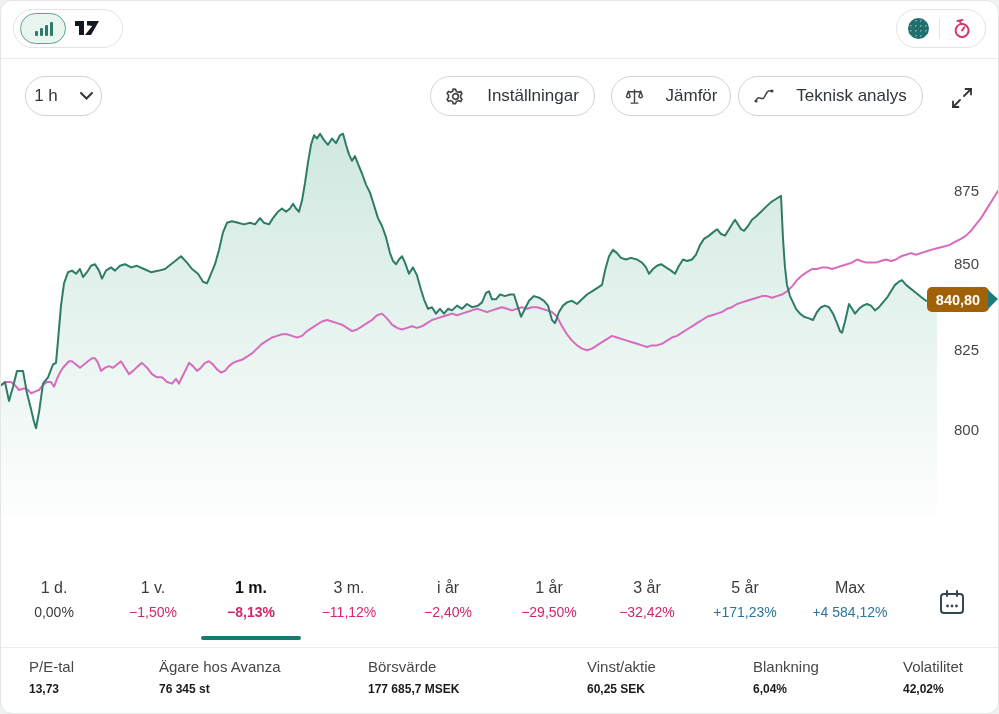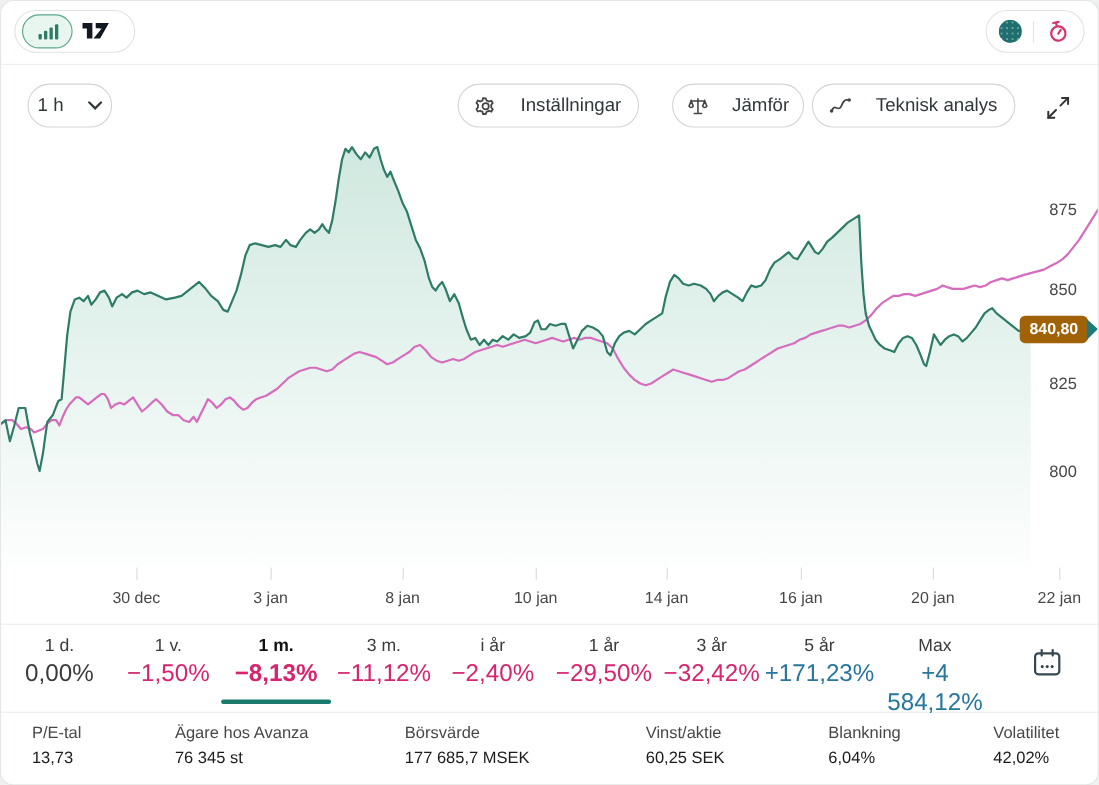--- a/index.html
+++ b/index.html
@@ -15,52 +15,52 @@
   .right-pill{position:absolute;right:12px;top:8px;height:39px;width:90px;border:1px solid #e2e2e2;border-radius:21px;
         display:flex;align-items:center;justify-content:center;gap:10px;background:#fff;box-sizing:border-box;}
   .teal-dot{width:21px;height:21px;border-radius:50%;background:#1e6f6d;
         background-image:radial-gradient(rgba(255,255,255,.35) 1px,transparent 1px);background-size:5px 5px;}
   .vdiv{width:1px;height:20px;background:#e4e4e4;}
   
   .pill{position:absolute;top:75px;height:40px;border:1px solid #d3d3d3;border-radius:21px;background:#fff;
         display:flex;align-items:center;justify-content:center;gap:22px;font-size:17px;color:#30373a;
         box-sizing:border-box;cursor:pointer;}
   .interval{left:24px;width:77px;}
-  .btn-settings{left:415px;width:165px;}
+  .btn-settings{left:429px;width:165px;}
   .btn-compare{left:610px;width:120px;}
   .btn-ta{left:737px;width:185px;}
   .expand{position:absolute;left:945px;top:81px;width:32px;height:32px;display:flex;align-items:center;justify-content:center;cursor:pointer;}
   
   .chart{position:absolute;left:0;top:125px;width:999px;height:390px;}
   .chart svg.plot{position:absolute;left:0;top:0;}
   .ylab{position:absolute;width:48px;left:930px;text-align:right;font-size:15px;color:#474747;}
   .price-badge{position:absolute;left:926px;width:62px;height:25px;background:#a16207;color:#fff;font-size:14.5px;
         font-weight:bold;border-radius:5px;display:flex;align-items:center;justify-content:center;z-index:3;}
   .price-badge:after{content:"";position:absolute;right:-9px;top:3px;border-left:10px solid #20797a;
         border-top:9px solid transparent;border-bottom:10px solid transparent;}
   
   .xaxis{position:absolute;left:0;top:515px;width:999px;height:51px;border-bottom:1px solid #ececec;}
   .x-tick{position:absolute;top:0;width:1px;height:11px;background:#d9d9d9;}
   .x-label{position:absolute;top:20px;width:80px;margin-left:-40px;text-align:center;font-size:14.5px;color:#474747;}
   
   .tabs{position:absolute;left:0;top:566px;width:999px;height:80px;border-bottom:1px solid #ececec;}
   .tab{position:absolute;top:10px;width:110px;margin-left:-55px;text-align:center;cursor:pointer;}
   .tab .t-label{font-size:16px;color:#3b3b3b;line-height:22px;}
-  .tab .t-value{font-size:22px;line-height:26px;}
+  .tab .t-value{font-size:14px;line-height:26px;}
   .tab.selected .t-label,.tab.selected .t-value{font-weight:bold;}
   .tab.selected .t-label{color:#111;}
   .tab .underline{display:none;}
   .tab.selected .underline{display:block;position:absolute;left:5px;right:5px;top:59px;height:4px;background:#1a7a6d;border-radius:2px;}
   .tone-neg{color:#d6246e;} .tone-pos{color:#28769e;} .tone-neutral{color:#3b3b3b;}
   .cal-btn{position:absolute;left:927px;top:12px;width:48px;height:48px;display:flex;align-items:center;justify-content:center;cursor:pointer;}
   
   .stats{position:absolute;left:0;top:646px;width:999px;height:68px;}
   .stat{position:absolute;top:9px;}
   .stat .s-label{font-size:15px;color:#474747;line-height:21px;}
-  .stat .s-value{font-size:15px;font-weight:normal;color:#1b1b1b;line-height:25px;}
+  .stat .s-value{font-size:12px;font-weight:bold;color:#1b1b1b;line-height:25px;}
   .icon{display:inline-flex;align-items:center;justify-content:center;}
 </style>
 </head>
 <body>
 
 <div class="card">
 
   <div class="header">
     <div class="toggle-group">
       <span class="toggle-active">
@@ -165,38 +165,20 @@
           <stop offset="100%" id="grad-bottom" stop-color="rgba(150,205,184,0.02)"></stop>
         </linearGradient>
       </defs>
       <path id="area-path" fill="url(#areaGrad)" stroke="none" d="M0 259.2 L4 256.0 L8 275.1 L12 260.8 L16 244.9 L22 244.9 L26 267.2 L30 283.1 L33 295.8 L35 302.2 L38 286.3 L42 257.6 L47 251.3 L52 238.5 L55 236.9 L57 214.6 L60 179.6 L63 157.3 L67 146.2 L71 144.6 L75 147.8 L79 143.0 L82 151.0 L86 146.2 L90 139.8 L94 138.2 L98 144.6 L101 152.6 L105 144.6 L110 141.4 L114 144.6 L119 139.8 L124 138.2 L130 141.4 L136 139.8 L143 143.0 L150 146.2 L158 144.6 L164 143.0 L170 138.2 L176 133.5 L180 130.3 L186 136.6 L191 143.0 L197 147.8 L202 155.7 L206 157.3 L210 147.8 L214 138.2 L218 123.9 L222 106.4 L226 96.8 L231 95.2 L237 96.8 L243 98.4 L249 96.8 L254 98.4 L259 92.1 L263 96.8 L268 98.4 L272 92.1 L277 85.7 L281 82.5 L285 85.7 L289 82.5 L292 77.7 L295 82.5 L298 85.7 L301 74.6 L304 57.0 L307 36.3 L310 18.8 L313 9.3 L316 12.5 L319 7.7 L323 14.1 L327 18.8 L331 12.5 L335 17.2 L339 9.3 L342 7.7 L345 18.8 L348 28.4 L351 34.8 L354 30.0 L357 37.9 L361 47.5 L365 58.6 L369 66.6 L373 79.3 L377 92.1 L381 100.0 L385 111.2 L389 127.1 L392 135.0 L395 138.2 L398 133.5 L401 130.3 L404 136.6 L408 147.8 L412 141.4 L416 149.4 L420 163.7 L423 173.3 L427 182.8 L431 181.2 L435 187.6 L439 182.8 L443 187.6 L447 182.8 L451 184.4 L456 179.6 L461 182.8 L466 178.0 L471 181.2 L477 179.6 L481 176.4 L485 166.9 L488 165.3 L491 173.3 L495 173.3 L499 168.5 L504 170.1 L509 168.5 L513 168.5 L517 181.2 L520 190.8 L524 182.8 L528 174.8 L533 170.1 L538 171.7 L543 174.8 L547 179.6 L551 194.0 L554 197.1 L558 186.0 L562 179.6 L566 176.4 L571 174.8 L576 178.0 L581 173.3 L586 168.5 L591 165.3 L596 162.1 L601 158.9 L604 144.6 L608 130.3 L612 123.9 L616 127.1 L620 131.9 L625 133.5 L630 131.9 L636 133.5 L641 136.6 L645 141.4 L648 147.8 L652 143.0 L656 139.8 L660 138.2 L665 141.4 L670 144.6 L674 147.8 L678 139.8 L682 133.5 L686 135.0 L691 133.5 L695 128.7 L699 119.1 L703 112.8 L708 109.6 L712 106.4 L716 103.2 L720 108.0 L724 109.6 L728 103.2 L732 96.8 L734 93.7 L737 98.4 L740 103.2 L743 104.8 L747 100.0 L751 93.7 L755 90.5 L760 85.7 L765 80.9 L770 76.1 L775 73.0 L780 69.8 L782 112.8 L784 141.4 L786 158.9 L789 170.1 L792 176.4 L795 182.8 L799 187.6 L803 190.8 L808 192.4 L812 194.0 L816 186.0 L820 181.2 L824 179.6 L828 181.2 L832 187.6 L836 197.1 L839 205.1 L841 206.7 L844 195.5 L848 178.0 L851 182.8 L854 187.6 L858 182.8 L862 179.6 L866 178.0 L870 179.6 L874 184.4 L878 181.2 L882 176.4 L886 171.7 L890 165.3 L894 158.9 L898 155.7 L901 154.2 L905 158.9 L909 162.1 L913 165.3 L917 168.5 L921 171.7 L925 174.8 L928 174.8 L930 170.1 L932 165.3 L934 171.7 L936 173.9 L936 390 L0 390 Z"></path>
       <polyline id="line-comparison" fill="none" stroke-width="2" stroke-linejoin="round" stroke-linecap="round" points="0,259.2 5,256.0 10,256.0 14,259.2 18,264.0 23,262.4 27,264.0 30,267.2 34,265.6 38,264.0 42,259.2 46,256.0 50,256.0 53,260.8 56,252.9 59,246.5 62,241.7 65,238.5 68,235.3 71,235.3 75,238.5 79,241.7 83,238.5 87,235.3 91,232.2 94,232.2 97,236.9 100,244.9 104,241.7 108,240.1 112,241.7 116,238.5 120,235.3 124,241.7 128,248.1 132,244.9 137,240.1 141,236.9 146,241.7 151,248.1 156,251.3 161,251.3 166,256.0 171,257.6 175,252.9 178,257.6 181,251.3 185,243.3 188,236.9 192,240.1 196,244.9 200,241.7 204,236.9 208,235.3 212,238.5 216,243.3 220,246.5 224,244.9 228,240.1 232,236.9 236,235.3 241,233.8 246,230.6 251,227.4 256,222.6 261,217.8 266,214.6 271,211.5 276,209.9 281,208.3 286,208.3 291,209.9 296,211.5 301,209.9 306,205.1 311,201.9 316,198.7 321,195.5 326,194.0 331,195.5 336,197.1 341,198.7 346,201.9 351,205.1 356,203.5 361,200.3 366,197.1 371,194.0 376,189.2 381,187.6 386,192.4 391,198.7 396,201.9 401,203.5 406,201.9 411,200.3 416,201.9 421,200.3 426,197.1 431,194.0 436,192.4 441,190.8 446,189.2 451,187.6 456,189.2 461,187.6 466,186.0 471,184.4 476,182.8 481,184.4 486,186.0 491,184.4 496,182.8 501,181.2 506,182.8 511,184.4 516,182.8 521,181.2 526,182.8 531,181.2 536,181.2 541,182.8 546,184.4 551,186.0 556,190.8 561,200.3 566,208.3 571,214.6 576,219.4 581,222.6 586,224.2 591,222.6 596,219.4 601,216.2 606,213.1 611,209.9 616,211.5 621,213.1 626,214.6 631,216.2 636,217.8 641,219.4 646,221.0 651,219.4 656,219.4 661,217.8 666,214.6 671,211.5 676,209.9 681,206.7 686,203.5 691,200.3 696,197.1 701,194.0 706,190.8 711,189.2 716,187.6 721,186.0 726,182.8 731,181.2 736,178.0 741,176.4 746,174.8 751,173.3 756,171.7 761,170.1 766,170.1 771,171.7 776,170.1 781,168.5 786,165.3 791,160.5 796,154.2 801,149.4 806,146.2 811,143.0 816,143.0 821,141.4 826,141.4 831,143.0 836,141.4 841,139.8 846,138.2 851,136.6 856,133.5 860,135.0 865,136.6 870,136.6 875,136.6 880,135.0 885,133.5 890,135.0 895,133.5 900,130.3 905,128.7 910,127.1 915,128.7 920,127.1 925,125.5 930,123.9 936,122.3 942,120.7 948,119.1 954,115.9 960,112.8 965,109.6 970,104.8 975,98.4 980,92.1 985,84.1 990,76.1 995,68.2 999,61.8" stroke="#d66cbe"></polyline>
       <polyline id="line-price" fill="none" stroke-width="2" stroke-linejoin="round" stroke-linecap="round" points="0,259.2 4,256.0 8,275.1 12,260.8 16,244.9 22,244.9 26,267.2 30,283.1 33,295.8 35,302.2 38,286.3 42,257.6 47,251.3 52,238.5 55,236.9 57,214.6 60,179.6 63,157.3 67,146.2 71,144.6 75,147.8 79,143.0 82,151.0 86,146.2 90,139.8 94,138.2 98,144.6 101,152.6 105,144.6 110,141.4 114,144.6 119,139.8 124,138.2 130,141.4 136,139.8 143,143.0 150,146.2 158,144.6 164,143.0 170,138.2 176,133.5 180,130.3 186,136.6 191,143.0 197,147.8 202,155.7 206,157.3 210,147.8 214,138.2 218,123.9 222,106.4 226,96.8 231,95.2 237,96.8 243,98.4 249,96.8 254,98.4 259,92.1 263,96.8 268,98.4 272,92.1 277,85.7 281,82.5 285,85.7 289,82.5 292,77.7 295,82.5 298,85.7 301,74.6 304,57.0 307,36.3 310,18.8 313,9.3 316,12.5 319,7.7 323,14.1 327,18.8 331,12.5 335,17.2 339,9.3 342,7.7 345,18.8 348,28.4 351,34.8 354,30.0 357,37.9 361,47.5 365,58.6 369,66.6 373,79.3 377,92.1 381,100.0 385,111.2 389,127.1 392,135.0 395,138.2 398,133.5 401,130.3 404,136.6 408,147.8 412,141.4 416,149.4 420,163.7 423,173.3 427,182.8 431,181.2 435,187.6 439,182.8 443,187.6 447,182.8 451,184.4 456,179.6 461,182.8 466,178.0 471,181.2 477,179.6 481,176.4 485,166.9 488,165.3 491,173.3 495,173.3 499,168.5 504,170.1 509,168.5 513,168.5 517,181.2 520,190.8 524,182.8 528,174.8 533,170.1 538,171.7 543,174.8 547,179.6 551,194.0 554,197.1 558,186.0 562,179.6 566,176.4 571,174.8 576,178.0 581,173.3 586,168.5 591,165.3 596,162.1 601,158.9 604,144.6 608,130.3 612,123.9 616,127.1 620,131.9 625,133.5 630,131.9 636,133.5 641,136.6 645,141.4 648,147.8 652,143.0 656,139.8 660,138.2 665,141.4 670,144.6 674,147.8 678,139.8 682,133.5 686,135.0 691,133.5 695,128.7 699,119.1 703,112.8 708,109.6 712,106.4 716,103.2 720,108.0 724,109.6 728,103.2 732,96.8 734,93.7 737,98.4 740,103.2 743,104.8 747,100.0 751,93.7 755,90.5 760,85.7 765,80.9 770,76.1 775,73.0 780,69.8 782,112.8 784,141.4 786,158.9 789,170.1 792,176.4 795,182.8 799,187.6 803,190.8 808,192.4 812,194.0 816,186.0 820,181.2 824,179.6 828,181.2 832,187.6 836,197.1 839,205.1 841,206.7 844,195.5 848,178.0 851,182.8 854,187.6 858,182.8 862,179.6 866,178.0 870,179.6 874,184.4 878,181.2 882,176.4 886,171.7 890,165.3 894,158.9 898,155.7 901,154.2 905,158.9 909,162.1 913,165.3 917,168.5 921,171.7 925,174.8 928,174.8 930,170.1 932,165.3 934,171.7 936,173.9" stroke="#2e7c68"></polyline>
     </svg>
     <div class="price-badge" id="price-badge" style="top: 161.393px;">840,80</div>
   </div>
 
-  <div class="xaxis">
-    <div class="x-tick" style="left: 123px;"></div>
-    <div class="x-tick" style="left: 245px;"></div>
-    <div class="x-tick" style="left: 365px;"></div>
-    <div class="x-tick" style="left: 486px;"></div>
-    <div class="x-tick" style="left: 605px;"></div>
-    <div class="x-tick" style="left: 727px;"></div>
-    <div class="x-tick" style="left: 847px;"></div>
-    <div class="x-tick" style="left: 962px;"></div>
-    <div class="x-label" style="left: 123px;">30 dec</div>
-    <div class="x-label" style="left: 245px;">3 jan</div>
-    <div class="x-label" style="left: 365px;">8 jan</div>
-    <div class="x-label" style="left: 486px;">10 jan</div>
-    <div class="x-label" style="left: 605px;">14 jan</div>
-    <div class="x-label" style="left: 727px;">16 jan</div>
-    <div class="x-label" style="left: 847px;">20 jan</div>
-    <div class="x-label" style="left: 962px;">22 jan</div>
-  </div>
 
   <div class="tabs">
     <div class="tab" style="left: 53px;">
       <div class="t-label">1 d.</div>
       <div class="t-value tone-neutral">0,00%</div>
 
     </div>
     <div class="tab" style="left: 152px;">
       <div class="t-label">1 v.</div>
       <div class="t-value tone-neg">−1,50%</div>

